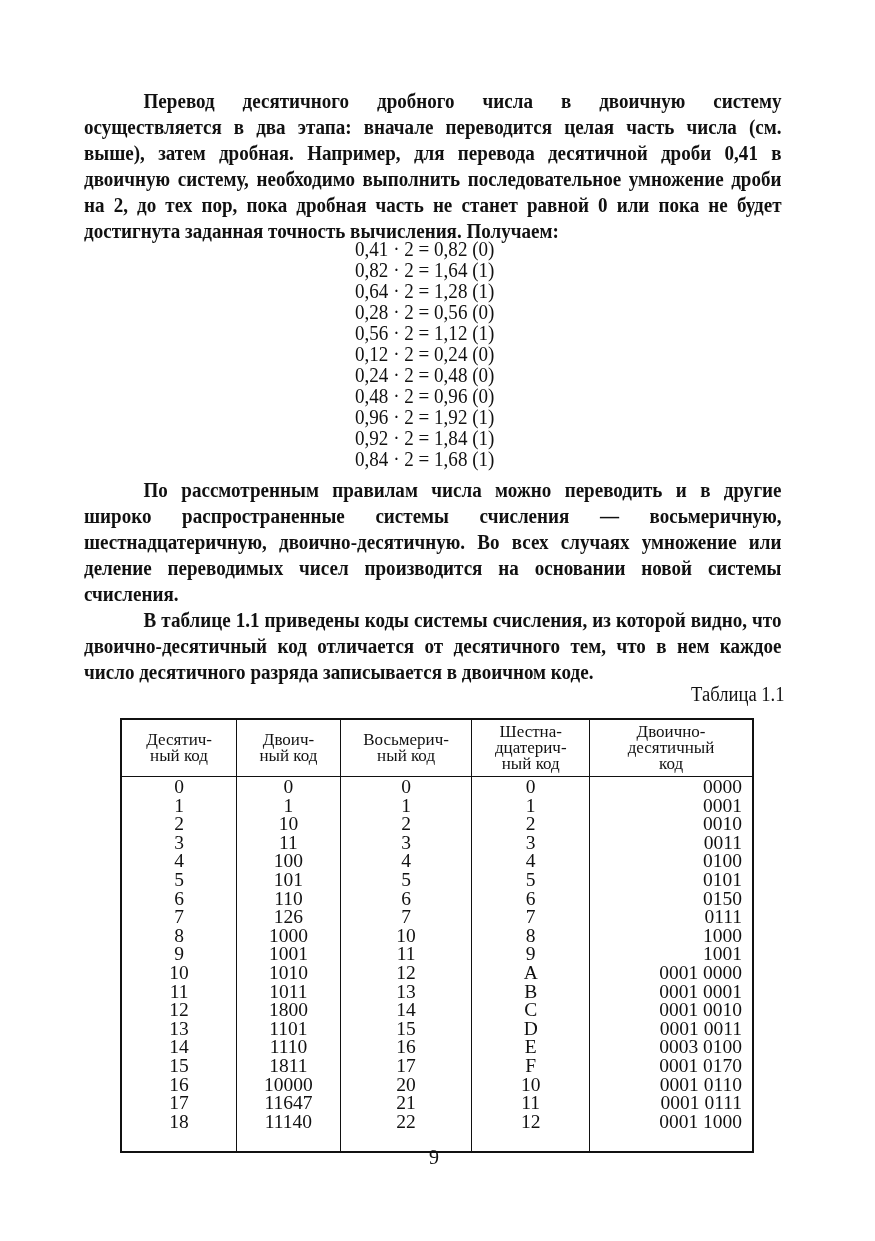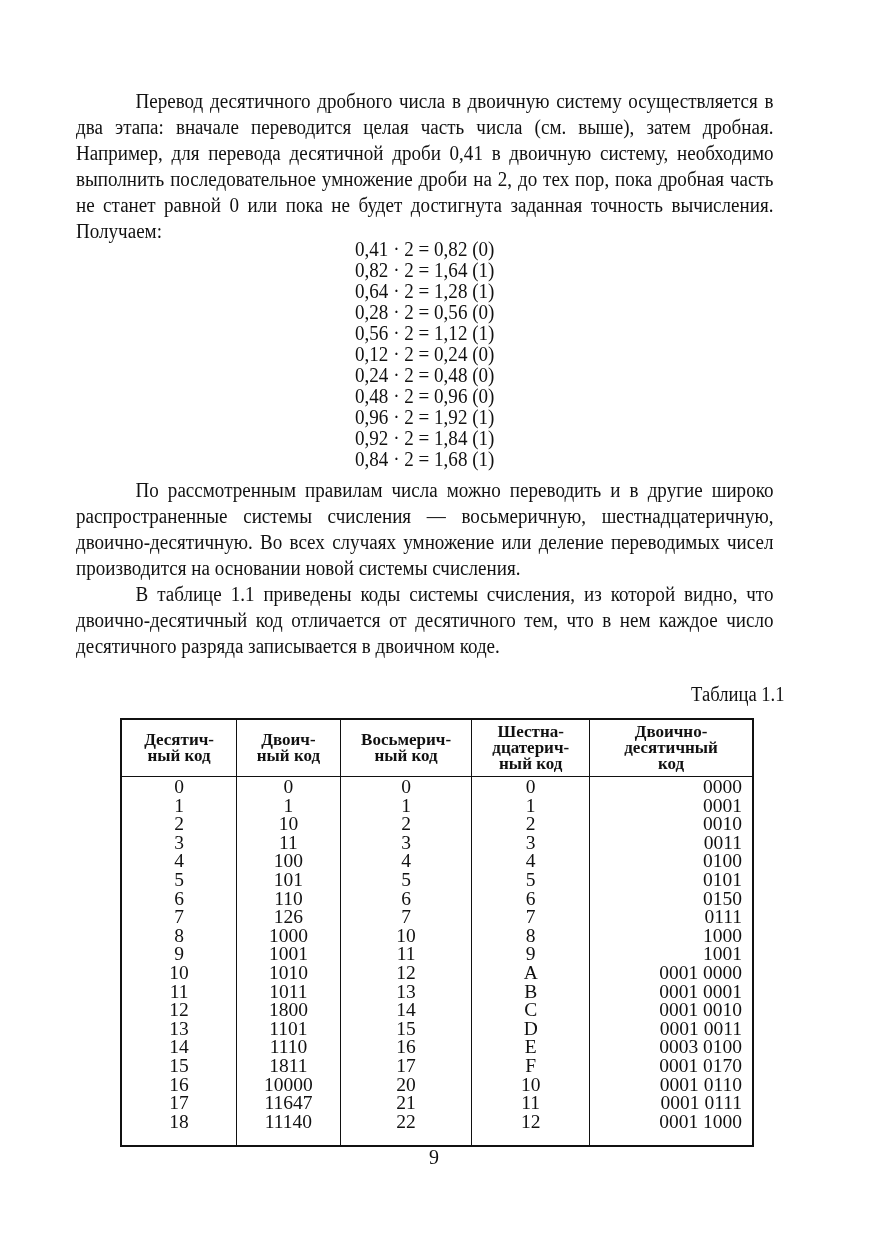--- a/index.html
+++ b/index.html
@@ -1,34 +1,34 @@
 <!DOCTYPE html>
 <html><head>
   <meta charset="utf-8">
   <style>
     html, body { margin: 0; padding: 0; background: #ffffff; }
     body { width: 875px; height: 1241px; position: relative; overflow: hidden;
       font-family: "Liberation Serif", "DejaVu Serif", serif; color: #111; }
-    .page { position: absolute; left: 76px; top: 88px; width: 697px; }
+    .page { position: absolute; left: 84px; top: 88px; width: 697px; font-weight: bold; }
     .para { font-size: 20.5px; line-height: 26px; text-align: justify; margin: 0;
       transform: scaleX(0.93); transform-origin: left top; width: 750px; hyphens: manual; }
     .para.indent { text-indent: 64px; }
     .calc { position: absolute; left: 355px; width: 200px; font-size: 20.5px; line-height: 21px;
       transform: scaleX(0.93); transform-origin: left top; }
     .calc div { white-space: nowrap; }
     .caption { position: absolute; right: 90px; top: 683px; font-size: 20px;
       transform: scaleX(0.93); transform-origin: right top; }
     table { position: absolute; left: 120px; top: 718px; width: 634px; border-collapse: collapse;
       border: 2px solid #111; font-size: 19.5px; }
-    th { font-family: "Liberation Serif", "DejaVu Serif", serif; font-weight: bold; font-size: 17px;
+    th { font-family: "Liberation Serif", "DejaVu Serif", serif; font-weight: normal; font-size: 17px;
       line-height: 16px; border: 1px solid #111; border-bottom: 1.5px solid #111; padding: 2px 4px; height: 52px; vertical-align: middle; }
     td { border-left: 1px solid #111; border-right: 1px solid #111; padding: 0 4px; line-height: 18.6px; text-align: center; }
     td.last { text-align: right; padding-right: 10px; }
     tbody tr:first-child td { padding-top: 1px; }
-    tbody tr:last-child td { padding-bottom: 14px; margin-left: 28px; }
+    tbody tr:last-child td { padding-bottom: 20px; margin-left: 28px; }
     .pnum { position: absolute; left: 429px; top: 1146px; font-size: 20px; }
   </style>
 </head>
 <body>
 
 <div class="page">
   <p class="para indent">Перевод десятичного дробного числа в двоичную систему осуществляется в два этапа: вначале переводится целая часть числа (см. выше), затем дробная. Например, для перевода десятичной дроби 0,41 в двоичную систему, необходимо выполнить последовательное умножение дроби на 2, до тех пор, пока дробная часть не станет равной 0 или пока не будет достигнута заданная точность вычисления. Получаем:</p>
 </div>
 
 <div class="calc" id="calc" style="top:239px;">

